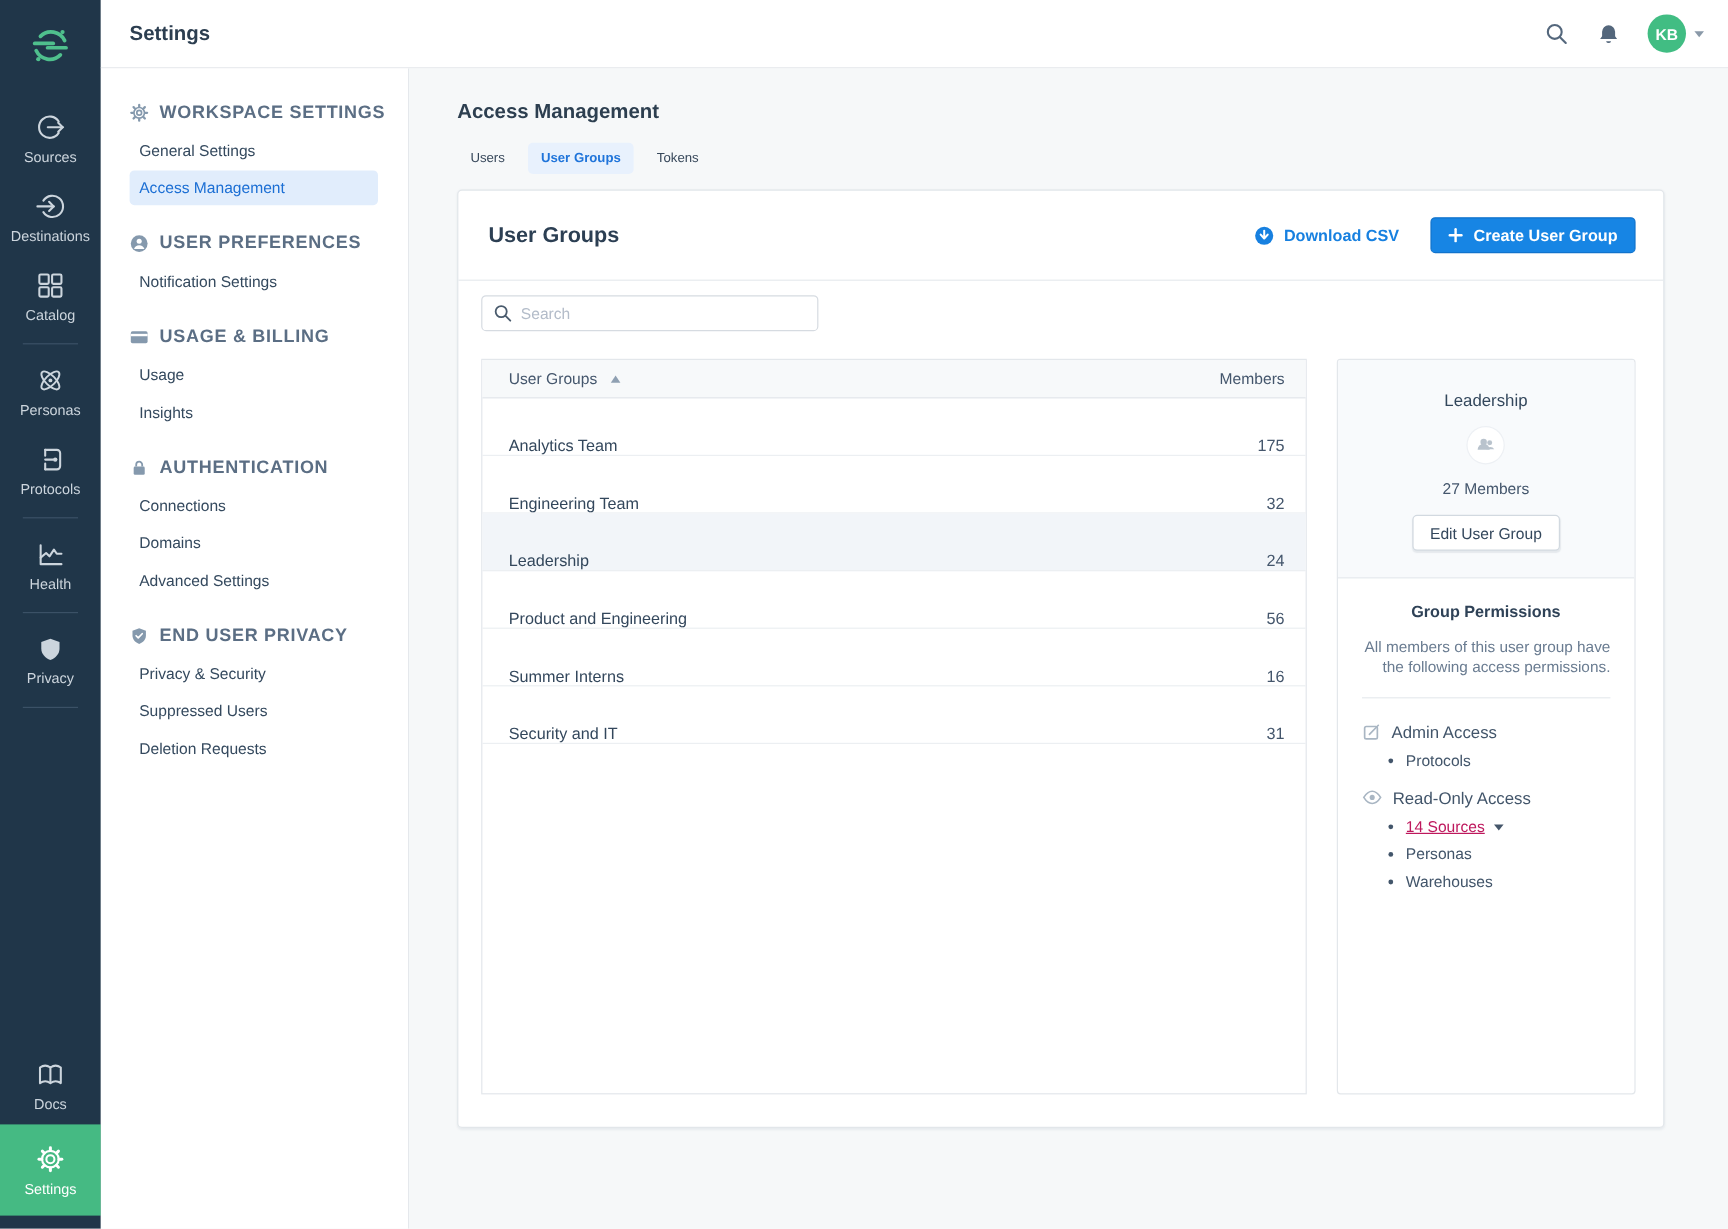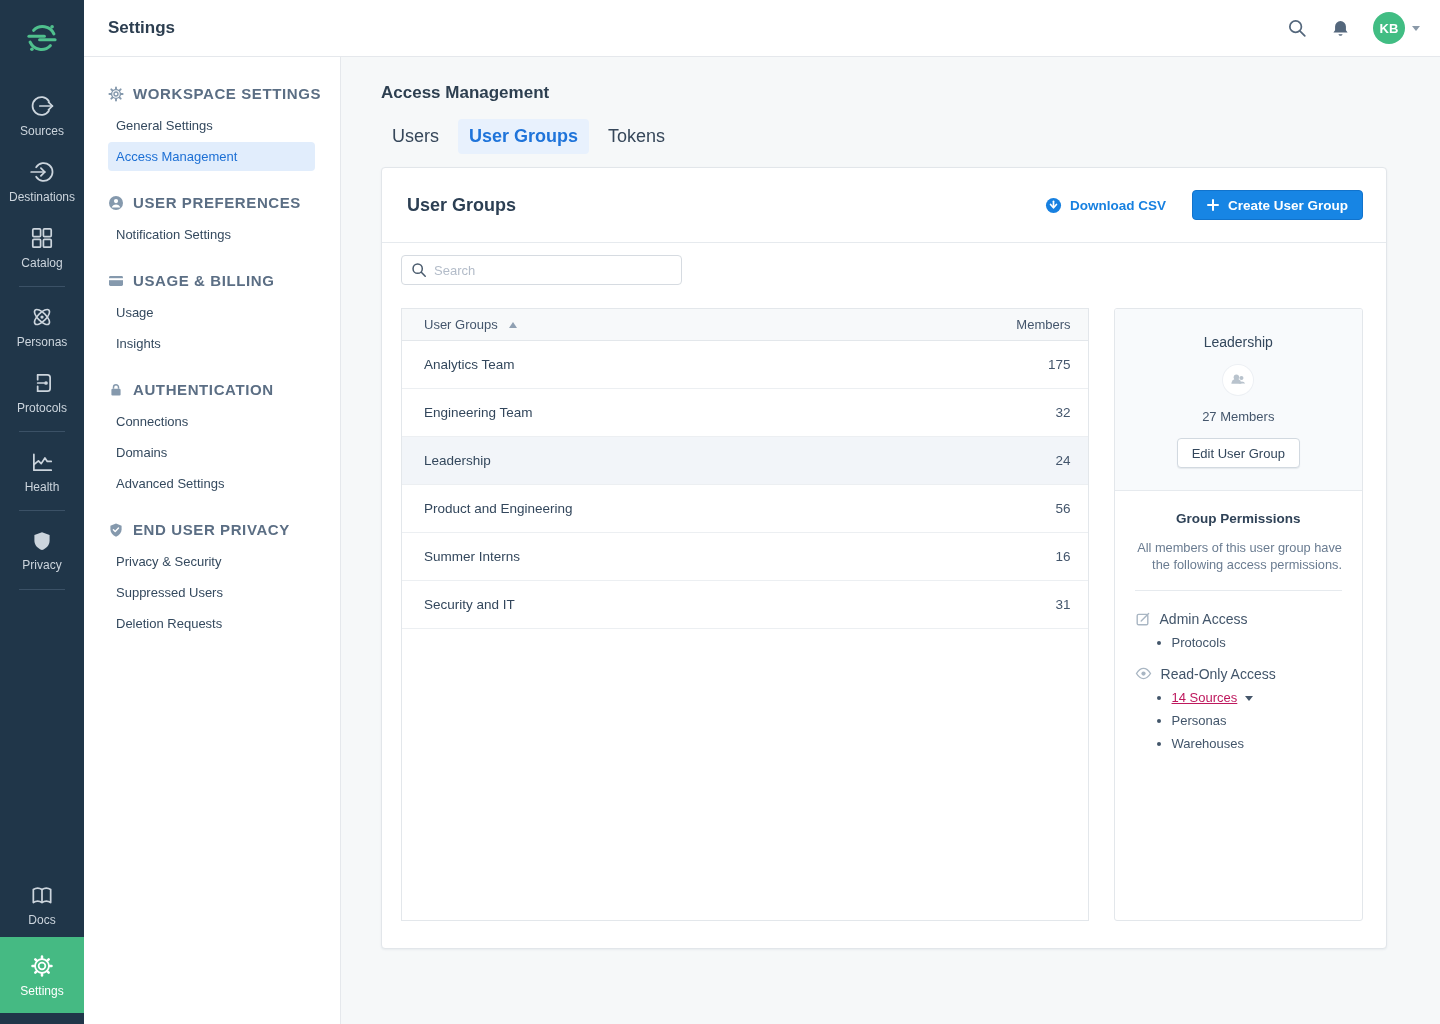--- a/index.html
+++ b/index.html
@@ -37,21 +37,21 @@
   .nav-section { margin-bottom:15px; }
   .nav-section-header { display:flex; align-items:center; gap:9px; padding:8px 16px 7px 24px; }
   .nav-section-title { font-size:15px; font-weight:700; letter-spacing:.6px; color:#5b6e84; }
   .nav-item { display:block; margin:2px 25px 2px 24px; padding:7px 8px; font-size:13px; color:#34495e; border-radius:4px; cursor:pointer; text-decoration:none; }
   .nav-item.active { background:#e1edfc; color:#1c6fd4; font-weight:400; }
 
   
   .main { flex:1; background:#f6f8f9; overflow:hidden; }
   .page-title { margin:26px 0 0 40px; font-size:17px; font-weight:600; color:#2d3f50; }
   .tabs { display:flex; align-items:center; margin:16px 0 0 40px; gap:8px; }
-  .tab { padding:7px 11px; font-size:18px; color:#36475a; border-radius:4px; cursor:pointer; }
+  .tab { padding:7px 11px; font-size:11px; color:#36475a; border-radius:4px; cursor:pointer; }
   .tab.active { background:#e8f1fd; color:#1f74da; font-weight:700; }
 
   .card { margin:13px 42px 0 40px; width:1006px; height:782px; background:#fff; border:1px solid #e2e6ea; border-radius:4px; box-shadow:0 1px 2px rgba(67,90,111,.08); }
   .card-header { height:75px; display:flex; align-items:center; padding:0 23px 0 25px; border-bottom:1px solid #e6eaee; }
   .card-title { font-size:18px; font-weight:700; color:#2c3f53; }
   .card-header-right { margin-left:auto; display:flex; align-items:center; gap:26px; }
   .dl-link { display:flex; align-items:center; gap:8px; background:none; border:none; color:#1780e0; font-size:13.5px; font-weight:700; cursor:pointer; font-family:inherit; }
   .btn-primary { display:flex; align-items:center; gap:9px; height:30px; padding:0 14px; background:#1785e4; border:1px solid #1173cc; border-radius:4px; color:#fff; font-size:13.5px; font-weight:700; cursor:pointer; font-family:inherit; }
 
   .card-body { padding:12px 23px 0 19px; }
@@ -60,21 +60,21 @@
   .search-box input::placeholder { color:#b3bcc9; }
   .search-box .mag { position:absolute; left:10px; top:7px; }
 
   .table-panel-row { display:flex; margin-top:23px; gap:25px; }
 
   .grid-table { width:689px; height:613px; border:1px solid #e3e7eb; background:#fff; display:flex; flex-direction:column; }
   .gt-head { height:32px; background:#f7f9fa; border-bottom:1px solid #e3e7eb; display:flex; align-items:center; font-size:13px; color:#44566c; }
   .gt-head .c1, .gt-row .c1 { flex:1; padding-left:22px; display:flex; align-items:center; }
   .gt-head .c2, .gt-row .c2 { width:90px; text-align:right; padding-right:17px; }
   .sort-asc { width:0; height:0; border-left:4.5px solid transparent; border-right:4.5px solid transparent; border-bottom:6px solid #8fa0b2; margin-left:11px; display:inline-block; }
-  .gt-row { height:48px; display:flex; align-items:center; border-bottom:1px solid #eceff2; font-size:13.5px; color:#33475c; cursor:pointer; }
+  .gt-row { height:48px; display:flex; align-items:flex-end; border-bottom:1px solid #eceff2; font-size:13.5px; color:#33475c; cursor:pointer; }
   .gt-row .c2 { color:#44566c; }
   .gt-row.selected { background:#f2f5f9; }
   .gt-fill { flex:1; }
 
   .detail-panel { width:250px; height:613px; border:1px solid #e3e7eb; border-radius:3px; background:#fff; overflow:hidden; }
   .dp-top { background:#f8fafc; border-bottom:1px solid #e6eaee; text-align:center; padding:25px 10px 22px; }
   .dp-name { font-size:14px; color:#33475c; }
   .dp-avatar { width:30px; height:30px; border-radius:50%; background:#ffffff; margin:15px auto 0; display:flex; align-items:center; justify-content:center; box-shadow:0 0 0 1px rgba(67,90,111,.06); }
   .dp-members { margin-top:14px; font-size:13px; color:#44566c; }
   .btn-secondary { margin-top:14px; height:30px; padding:0 14px; background:#fff; border:1px solid #d2d9e0; border-radius:4px; font-size:13px; color:#33475c; cursor:pointer; box-shadow:0 1px 1px rgba(67,90,111,.1); font-family:inherit; }

